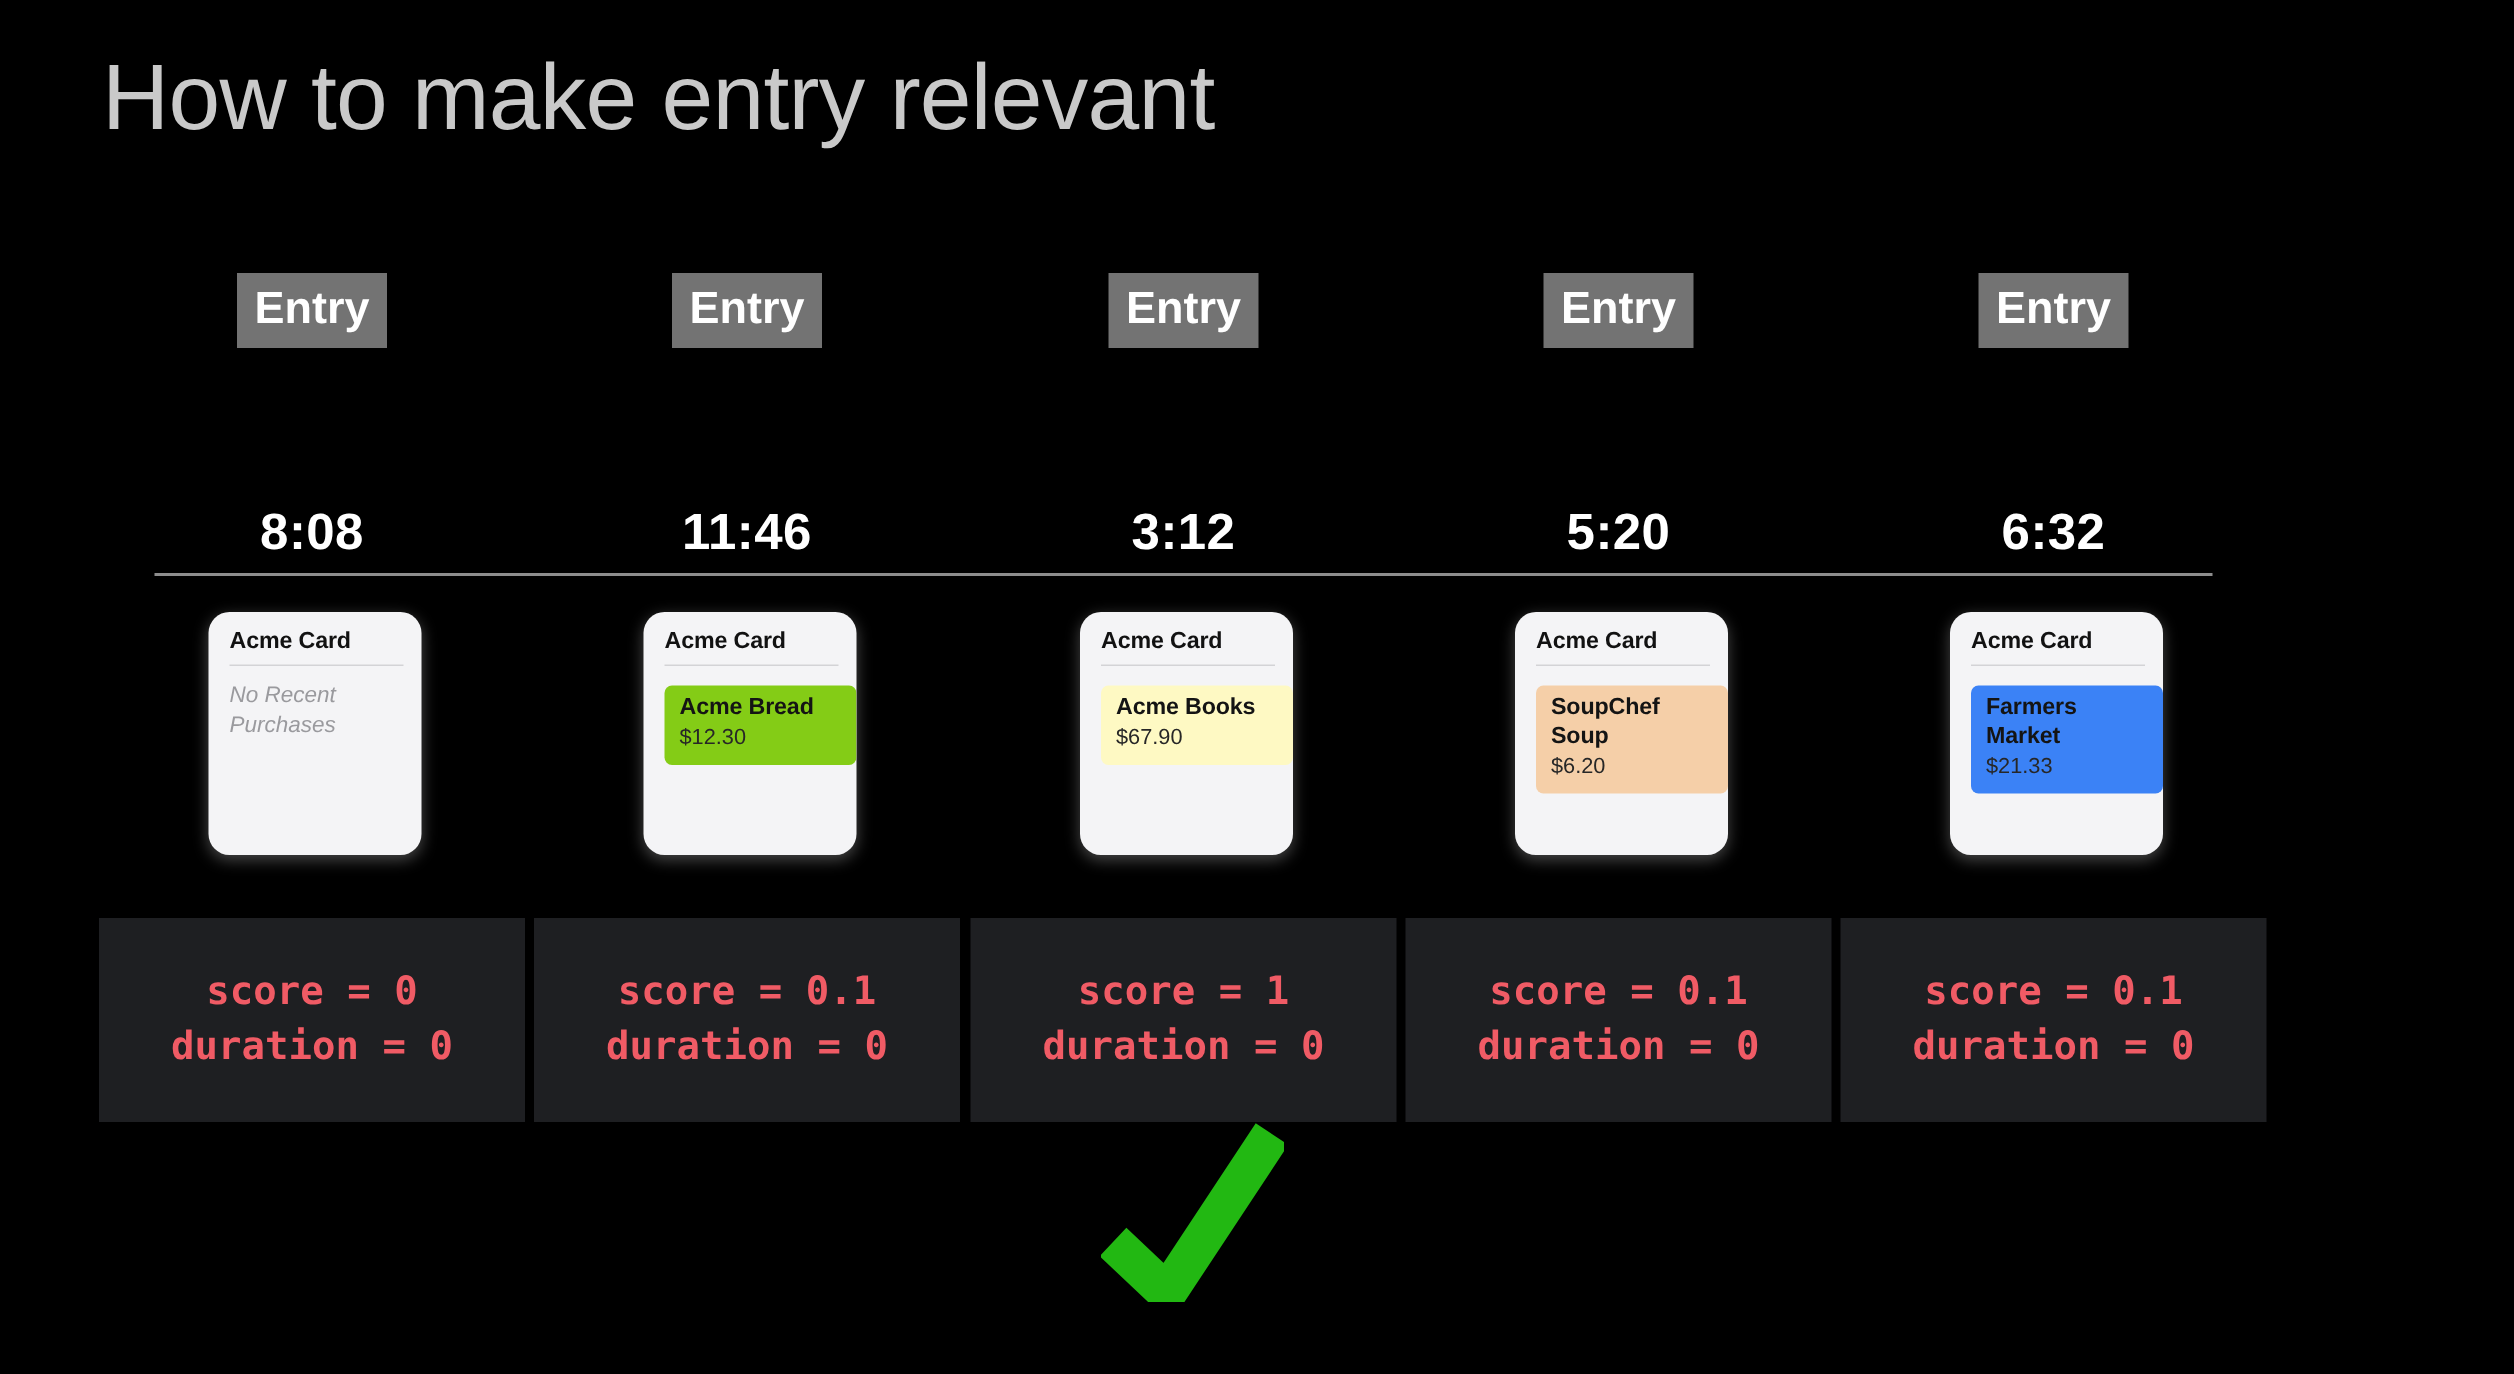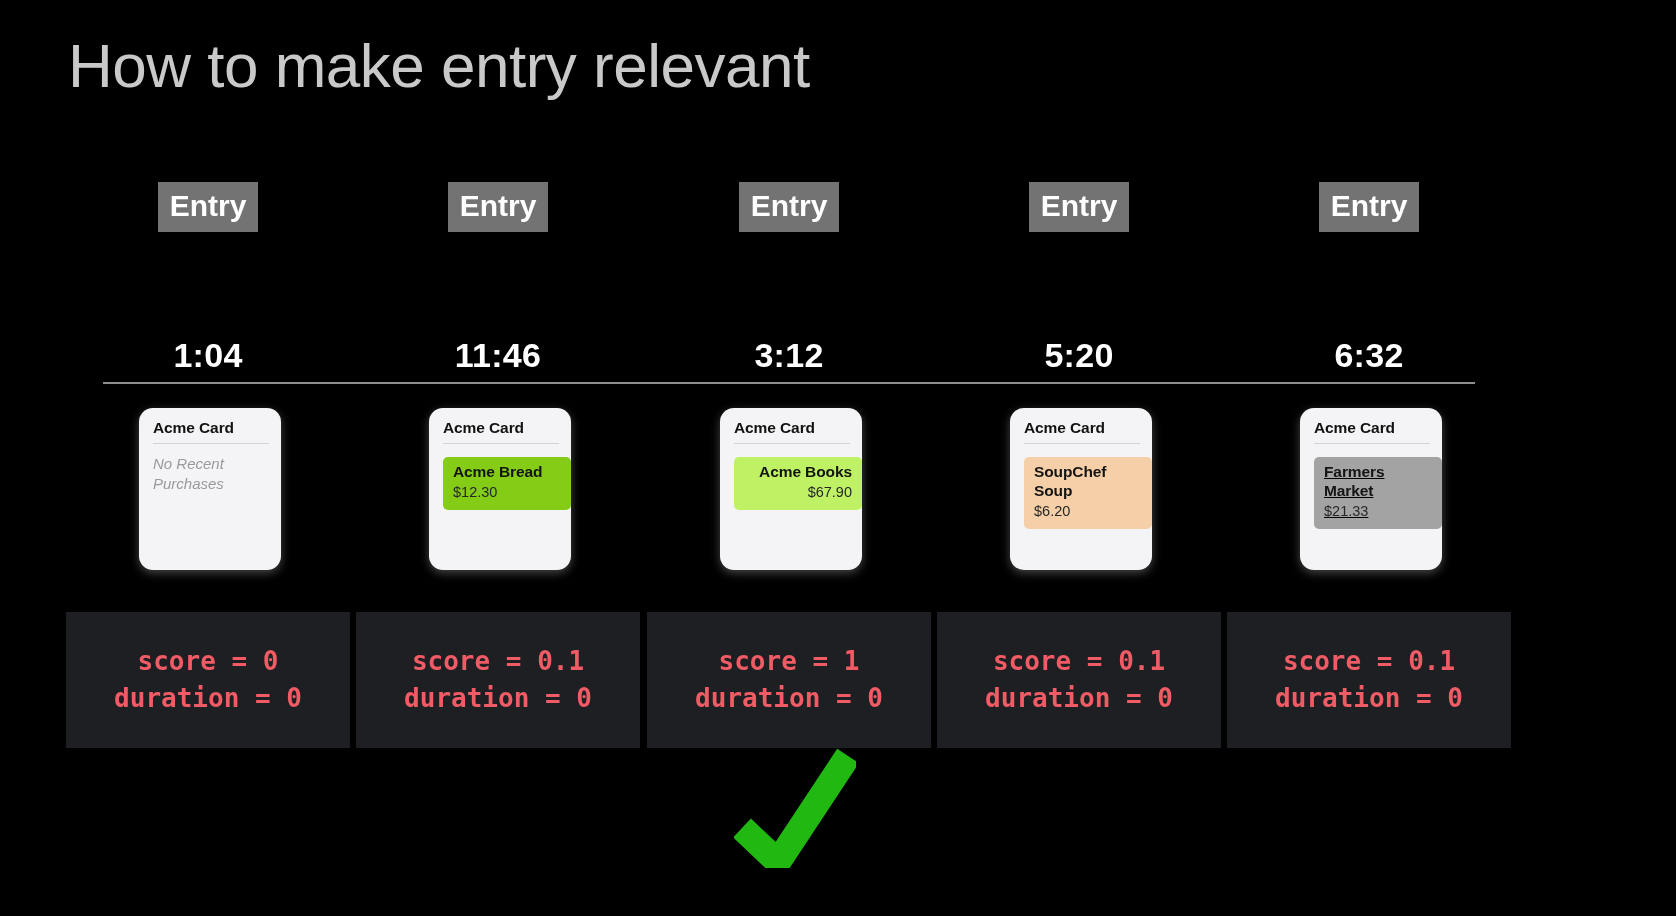--- a/index.html
+++ b/index.html
@@ -186,21 +186,21 @@
 <body>
 
 <h1 class="slide-title">How to make entry relevant</h1>
 
 <div class="timeline">
 
   <div class="col">
     <div class="entry-badge-wrap">
       <span class="entry-badge">Entry</span>
     </div>
-    <div class="timestamp">1:04</div>
+    <div class="timestamp">8:08</div>
     <div class="watch-card">
       <div class="card-title">Acme Card</div>
       <div class="card-divider"></div>
       <div class="card-body">
         <div class="empty-text" style="white-space: pre-line;">No Recent
 Purchases</div>
       </div>
     </div>
     <div class="code-block">
       <div class="code-line">score = 0</div>
@@ -231,21 +231,21 @@
 
   <div class="col">
     <div class="entry-badge-wrap">
       <span class="entry-badge">Entry</span>
     </div>
     <div class="timestamp">3:12</div>
     <div class="watch-card">
       <div class="card-title">Acme Card</div>
       <div class="card-divider"></div>
       <div class="card-body">
-        <div class="purchase" style="background: #bef264; text-align: right;">
+        <div class="purchase" style="background: #fef9c3;">
           <div class="purchase-name" style="white-space: pre-line;">Acme Books</div>
           <div class="purchase-amount">$67.90</div>
         </div>
       </div>
     </div>
     <div class="code-block">
       <div class="code-line">score = 1</div>
       <div class="code-line">duration = 0</div>
     </div>
   </div>
@@ -274,21 +274,21 @@
 
   <div class="col">
     <div class="entry-badge-wrap">
       <span class="entry-badge">Entry</span>
     </div>
     <div class="timestamp">6:32</div>
     <div class="watch-card">
       <div class="card-title">Acme Card</div>
       <div class="card-divider"></div>
       <div class="card-body">
-        <div class="purchase" style="background: #a3a3a3; text-decoration: underline;">
+        <div class="purchase" style="background: #3b82f6;">
           <div class="purchase-name" style="white-space: pre-line;">Farmers
 Market</div>
           <div class="purchase-amount">$21.33</div>
         </div>
       </div>
     </div>
     <div class="code-block">
       <div class="code-line">score = 0.1</div>
       <div class="code-line">duration = 0</div>
     </div>

